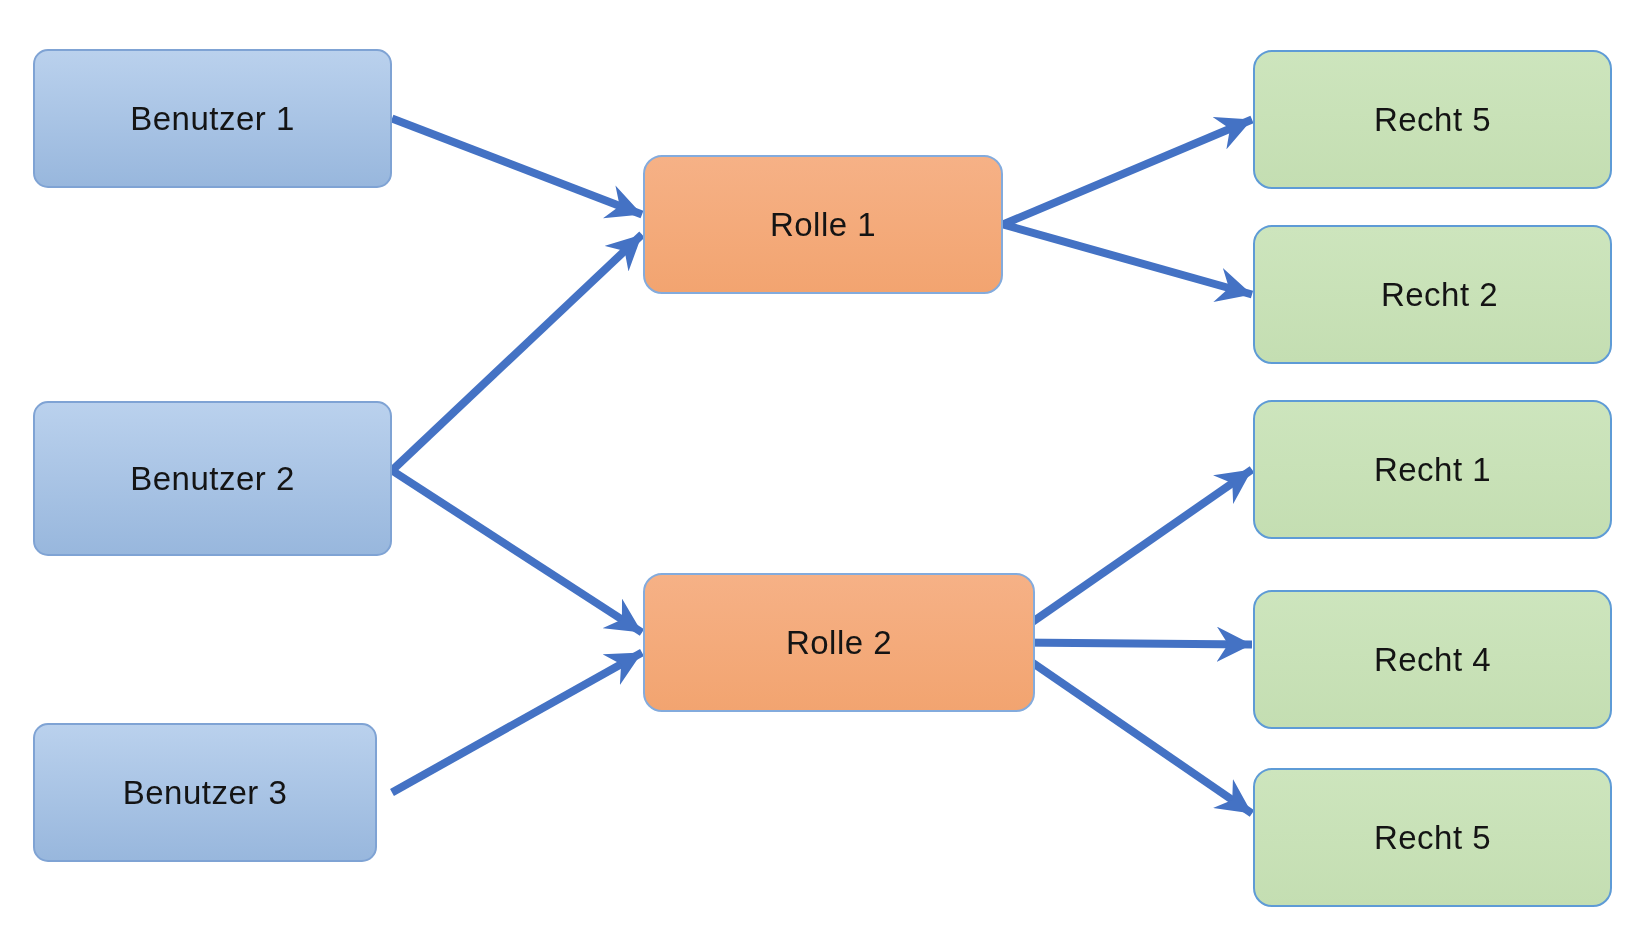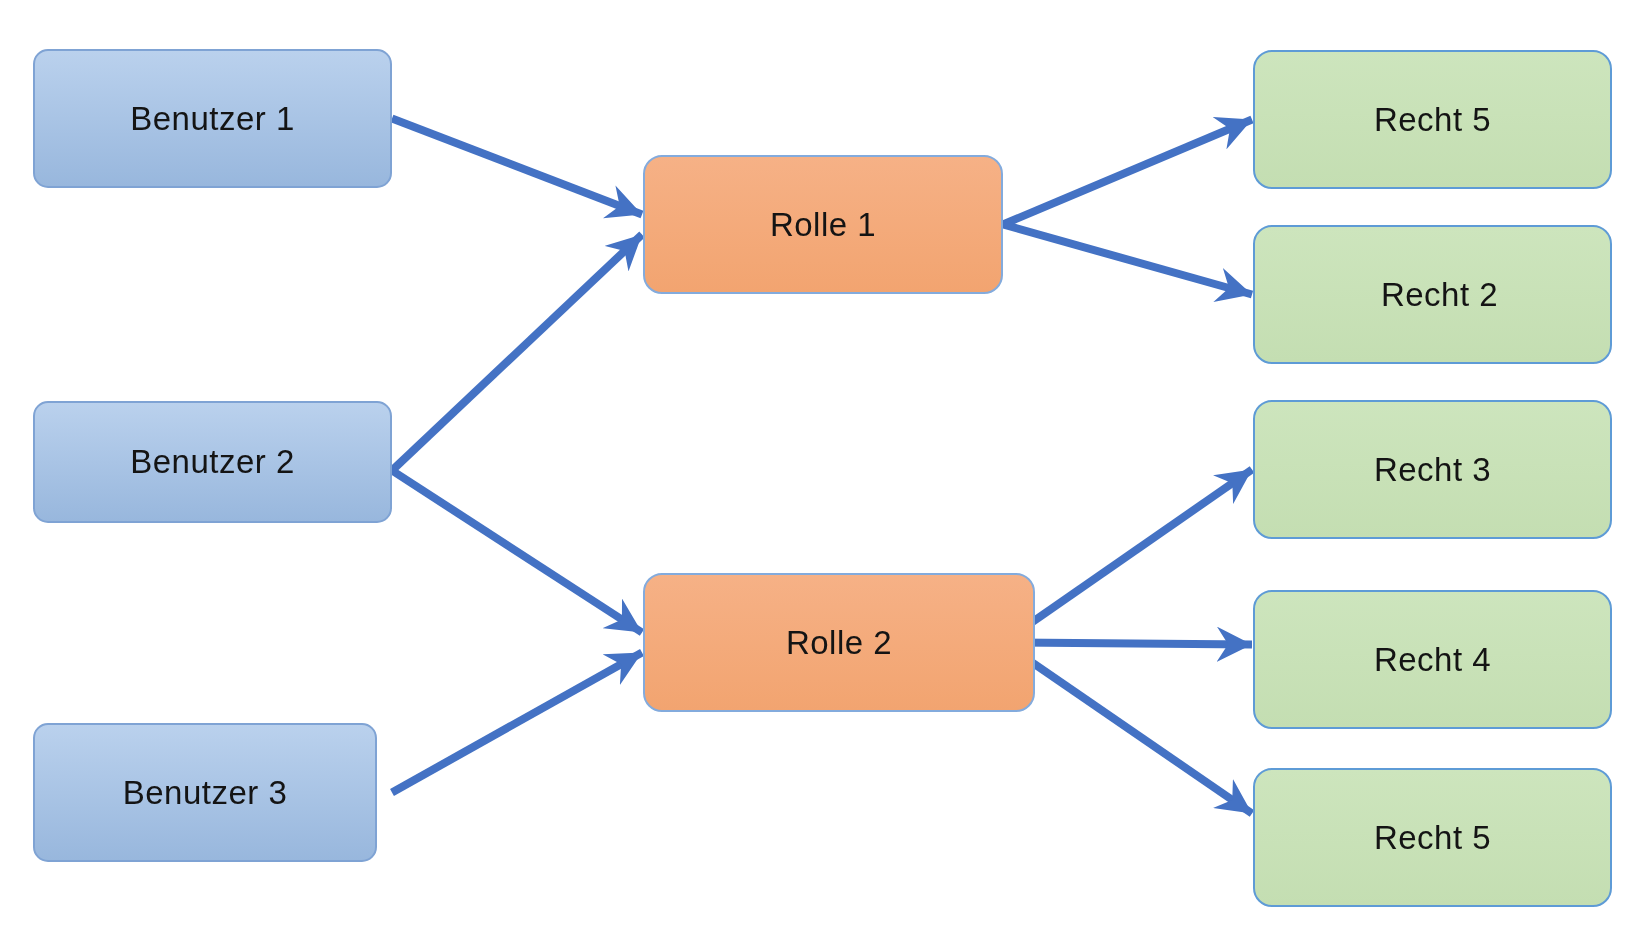--- a/index.html
+++ b/index.html
@@ -49,40 +49,40 @@
         <line x1="1003" y1="224.5" x2="1252" y2="294.5" stroke="#4472c4" stroke-width="8" marker-end="url(#arrowhead)"></line>
         <line x1="1003" y1="642.5" x2="1252" y2="469.5" stroke="#4472c4" stroke-width="8" marker-end="url(#arrowhead)"></line>
         <line x1="1003" y1="642.5" x2="1252" y2="644.5" stroke="#4472c4" stroke-width="8" marker-end="url(#arrowhead)"></line>
         <line x1="1003" y1="642.5" x2="1252" y2="813.5" stroke="#4472c4" stroke-width="8" marker-end="url(#arrowhead)"></line>
       </g>
   </svg>
   <div id="node-layer">
       <div class="node user" style="left: 33px; top: 49px; width: 359px; height: 139px; background: linear-gradient(rgb(186, 209, 237) 0%, rgb(152, 183, 221) 100%); border-color: rgb(127, 163, 212); color: rgb(20, 20, 20);">
         <span class="node-label">Benutzer 1</span>
       </div>
-      <div class="node user" style="left: 33px; top: 401px; width: 359px; height: 122px; background: linear-gradient(rgb(186, 209, 237) 0%, rgb(152, 183, 221) 100%); border-color: rgb(127, 163, 212); color: rgb(20, 20, 20);">
+      <div class="node user" style="left: 33px; top: 401px; width: 359px; height: 155px; background: linear-gradient(rgb(186, 209, 237) 0%, rgb(152, 183, 221) 100%); border-color: rgb(127, 163, 212); color: rgb(20, 20, 20);">
         <span class="node-label">Benutzer 2</span>
       </div>
       <div class="node user" style="left: 33px; top: 723px; width: 344px; height: 139px; background: linear-gradient(rgb(186, 209, 237) 0%, rgb(152, 183, 221) 100%); border-color: rgb(127, 163, 212); color: rgb(20, 20, 20);">
         <span class="node-label">Benutzer 3</span>
       </div>
       <div class="node role" style="left: 643px; top: 155px; width: 360px; height: 139px; background: linear-gradient(rgb(246, 177, 134) 0%, rgb(242, 164, 112) 100%); border-color: rgb(131, 171, 221); color: rgb(20, 20, 20);">
         <span class="node-label">Rolle 1</span>
       </div>
       <div class="node role" style="left: 643px; top: 573px; width: 392px; height: 139px; background: linear-gradient(rgb(246, 177, 134) 0%, rgb(242, 164, 112) 100%); border-color: rgb(131, 171, 221); color: rgb(20, 20, 20); align-items: center;">
         <span class="node-label">Rolle 2</span>
       </div>
       <div class="node right" style="left: 1253px; top: 50px; width: 359px; height: 139px; background: linear-gradient(rgb(205, 229, 189) 0%, rgb(196, 222, 178) 100%); border-color: rgb(94, 155, 214); color: rgb(20, 20, 20);">
         <span class="node-label">Recht 5</span>
       </div>
       <div class="node right" style="left: 1253px; top: 225px; width: 359px; height: 139px; background: linear-gradient(rgb(205, 229, 189) 0%, rgb(196, 222, 178) 100%); border-color: rgb(94, 155, 214); color: rgb(20, 20, 20); padding-left: 14px;">
         <span class="node-label">Recht 2</span>
       </div>
       <div class="node right" style="left: 1253px; top: 400px; width: 359px; height: 139px; background: linear-gradient(rgb(205, 229, 189) 0%, rgb(196, 222, 178) 100%); border-color: rgb(94, 155, 214); color: rgb(20, 20, 20);">
-        <span class="node-label">Recht 3</span>
+        <span class="node-label">Recht 1</span>
       </div>
       <div class="node right" style="left: 1253px; top: 590px; width: 359px; height: 139px; background: linear-gradient(rgb(205, 229, 189) 0%, rgb(196, 222, 178) 100%); border-color: rgb(94, 155, 214); color: rgb(20, 20, 20);">
         <span class="node-label">Recht 4</span>
       </div>
       <div class="node right" style="left: 1253px; top: 768px; width: 359px; height: 139px; background: linear-gradient(rgb(205, 229, 189) 0%, rgb(196, 222, 178) 100%); border-color: rgb(94, 155, 214); color: rgb(20, 20, 20);">
         <span class="node-label">Recht 5</span>
       </div>
     </div>
 </div>
 

